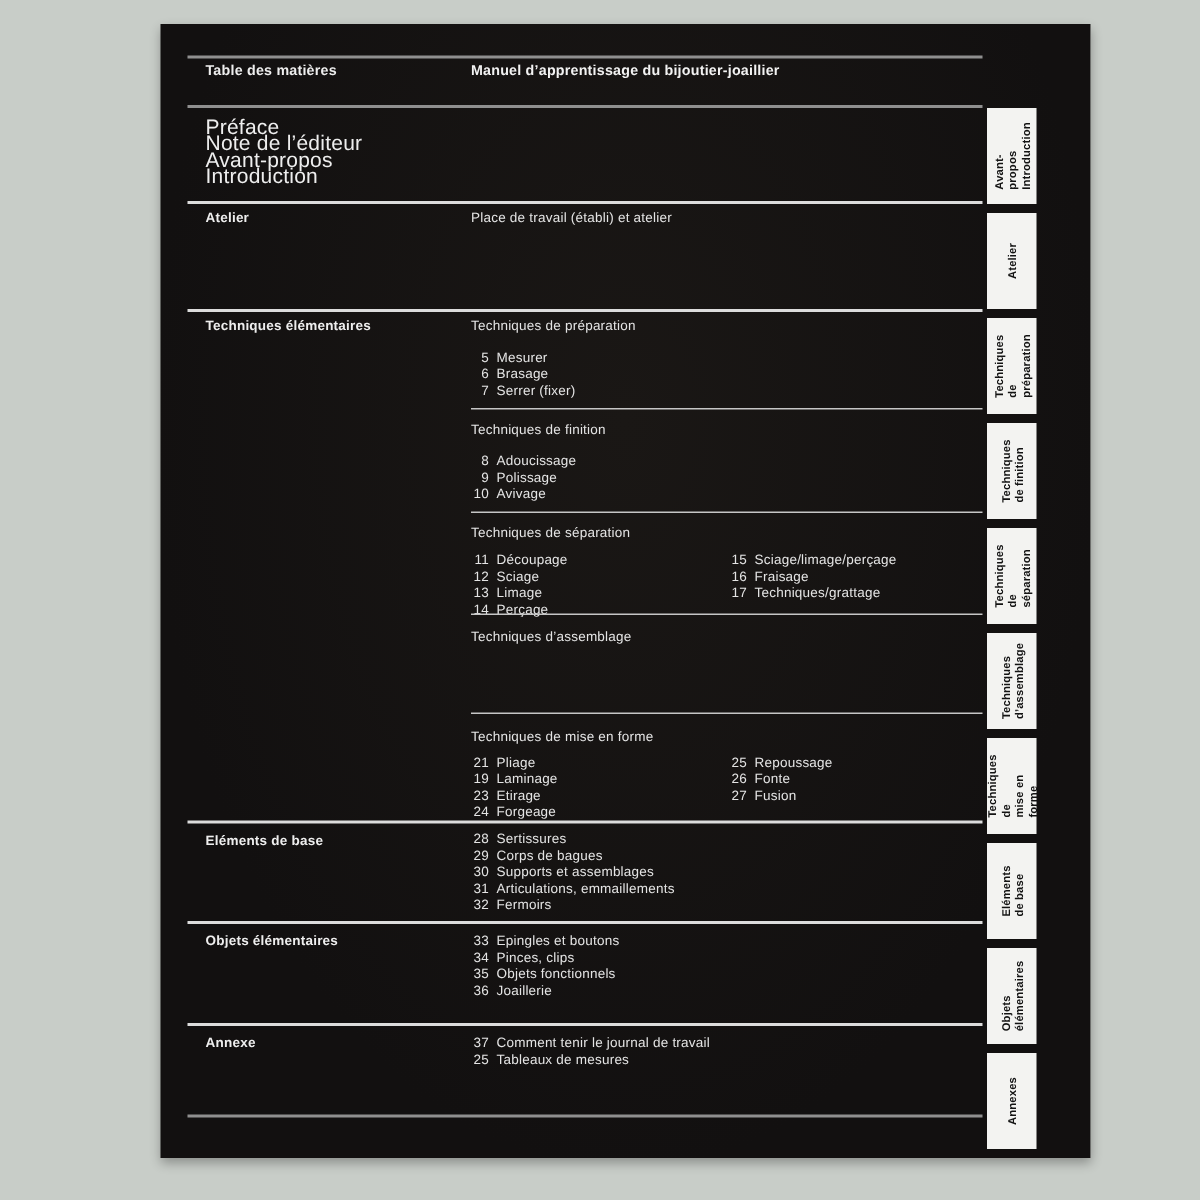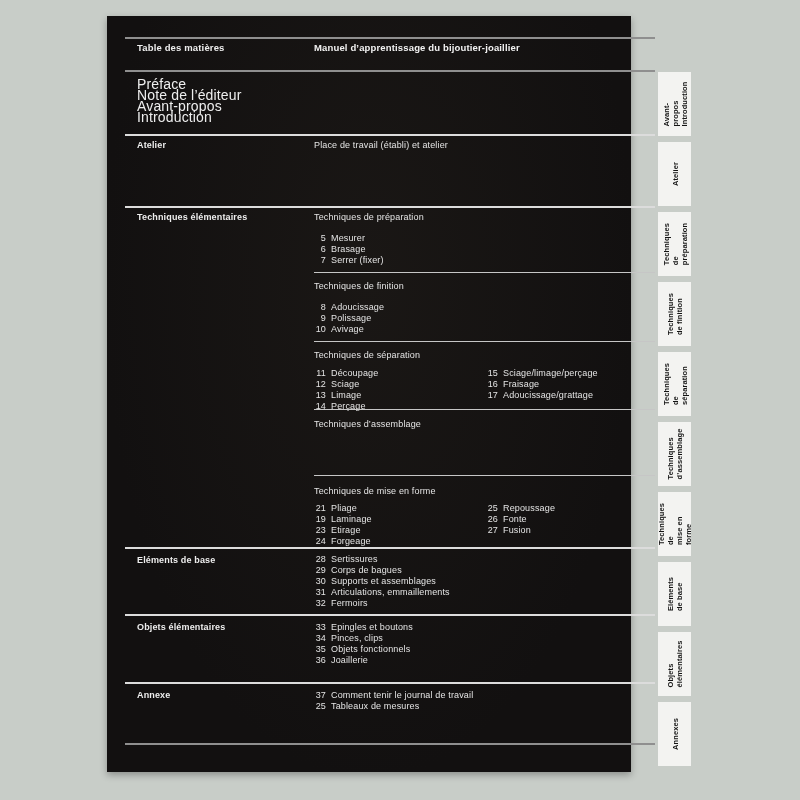--- a/index.html
+++ b/index.html
@@ -5,21 +5,21 @@
   :root{
     --bg:#c8cdc8; --page:#121010; --ink:#eeeeee;
     --tab-bg:#f3f3f1; --tab-ink:#131313;
     --rule-bright:#dcdcdc; --rule-gray:#8f8f8f; --rule-sub:#c6c6c6;
   }
   *{margin:0;padding:0;box-sizing:border-box;}
   html,body{width:800px;height:800px;overflow:hidden;}
   body{background:var(--bg);font-family:"Liberation Sans","DejaVu Sans",sans-serif;}
   .stage{position:relative;width:800px;height:800px;}
   .page{
-    position:absolute;left:107px;top:16px;width:524px;height:756px;
+    position:absolute;left:107px;top:16px;width:620px;height:756px;
     background:radial-gradient(ellipse at 50% 35%, #1a1715 0%, var(--page) 72%);
     box-shadow:0 3px 7px rgba(0,0,0,.3);
     color:var(--ink);
   }
   .rule{position:absolute;left:18px;width:530px;height:2px;background:var(--rule-bright);}
   .rule.gray{background:var(--rule-gray);}
   .subrule{position:absolute;left:207px;width:341px;height:1px;background:var(--rule-sub);}
   .lefthead{position:absolute;left:30px;font-size:9px;font-weight:bold;line-height:11px;letter-spacing:.15px;white-space:nowrap;}
   .midtext{position:absolute;left:207px;font-size:9px;line-height:11px;letter-spacing:.15px;white-space:nowrap;color:#e4e4e4;}
   .hdr{font-size:9.5px;font-weight:bold;}
@@ -87,21 +87,21 @@
 
     <div class="item"><span class="num">11</span><span class="lbl">Découpage</span></div>
         <div class="item"><span class="num">12</span><span class="lbl">Sciage</span></div>
         <div class="item"><span class="num">13</span><span class="lbl">Limage</span></div>
         <div class="item"><span class="num">14</span><span class="lbl">Perçage</span></div>
       </div>
     <div class="items col2" style="top:352px">
 
     <div class="item"><span class="num">15</span><span class="lbl">Sciage/limage/perçage</span></div>
         <div class="item"><span class="num">16</span><span class="lbl">Fraisage</span></div>
-        <div class="item"><span class="num">17</span><span class="lbl">Adoucissage/grattage</span></div>
+        <div class="item"><span class="num">17</span><span class="lbl">Techniques/grattage</span></div>
       </div>
 
     <div class="subrule" style="top:393px"></div>
     <div class="midtext" style="top:403px">Techniques d’assemblage</div>
 
     <div class="subrule" style="top:459px"></div>
     <div class="midtext" style="top:470px">Techniques de mise en forme</div>
     <div class="items" style="top:487px">
 
     <div class="item"><span class="num">21</span><span class="lbl">Pliage</span></div>

